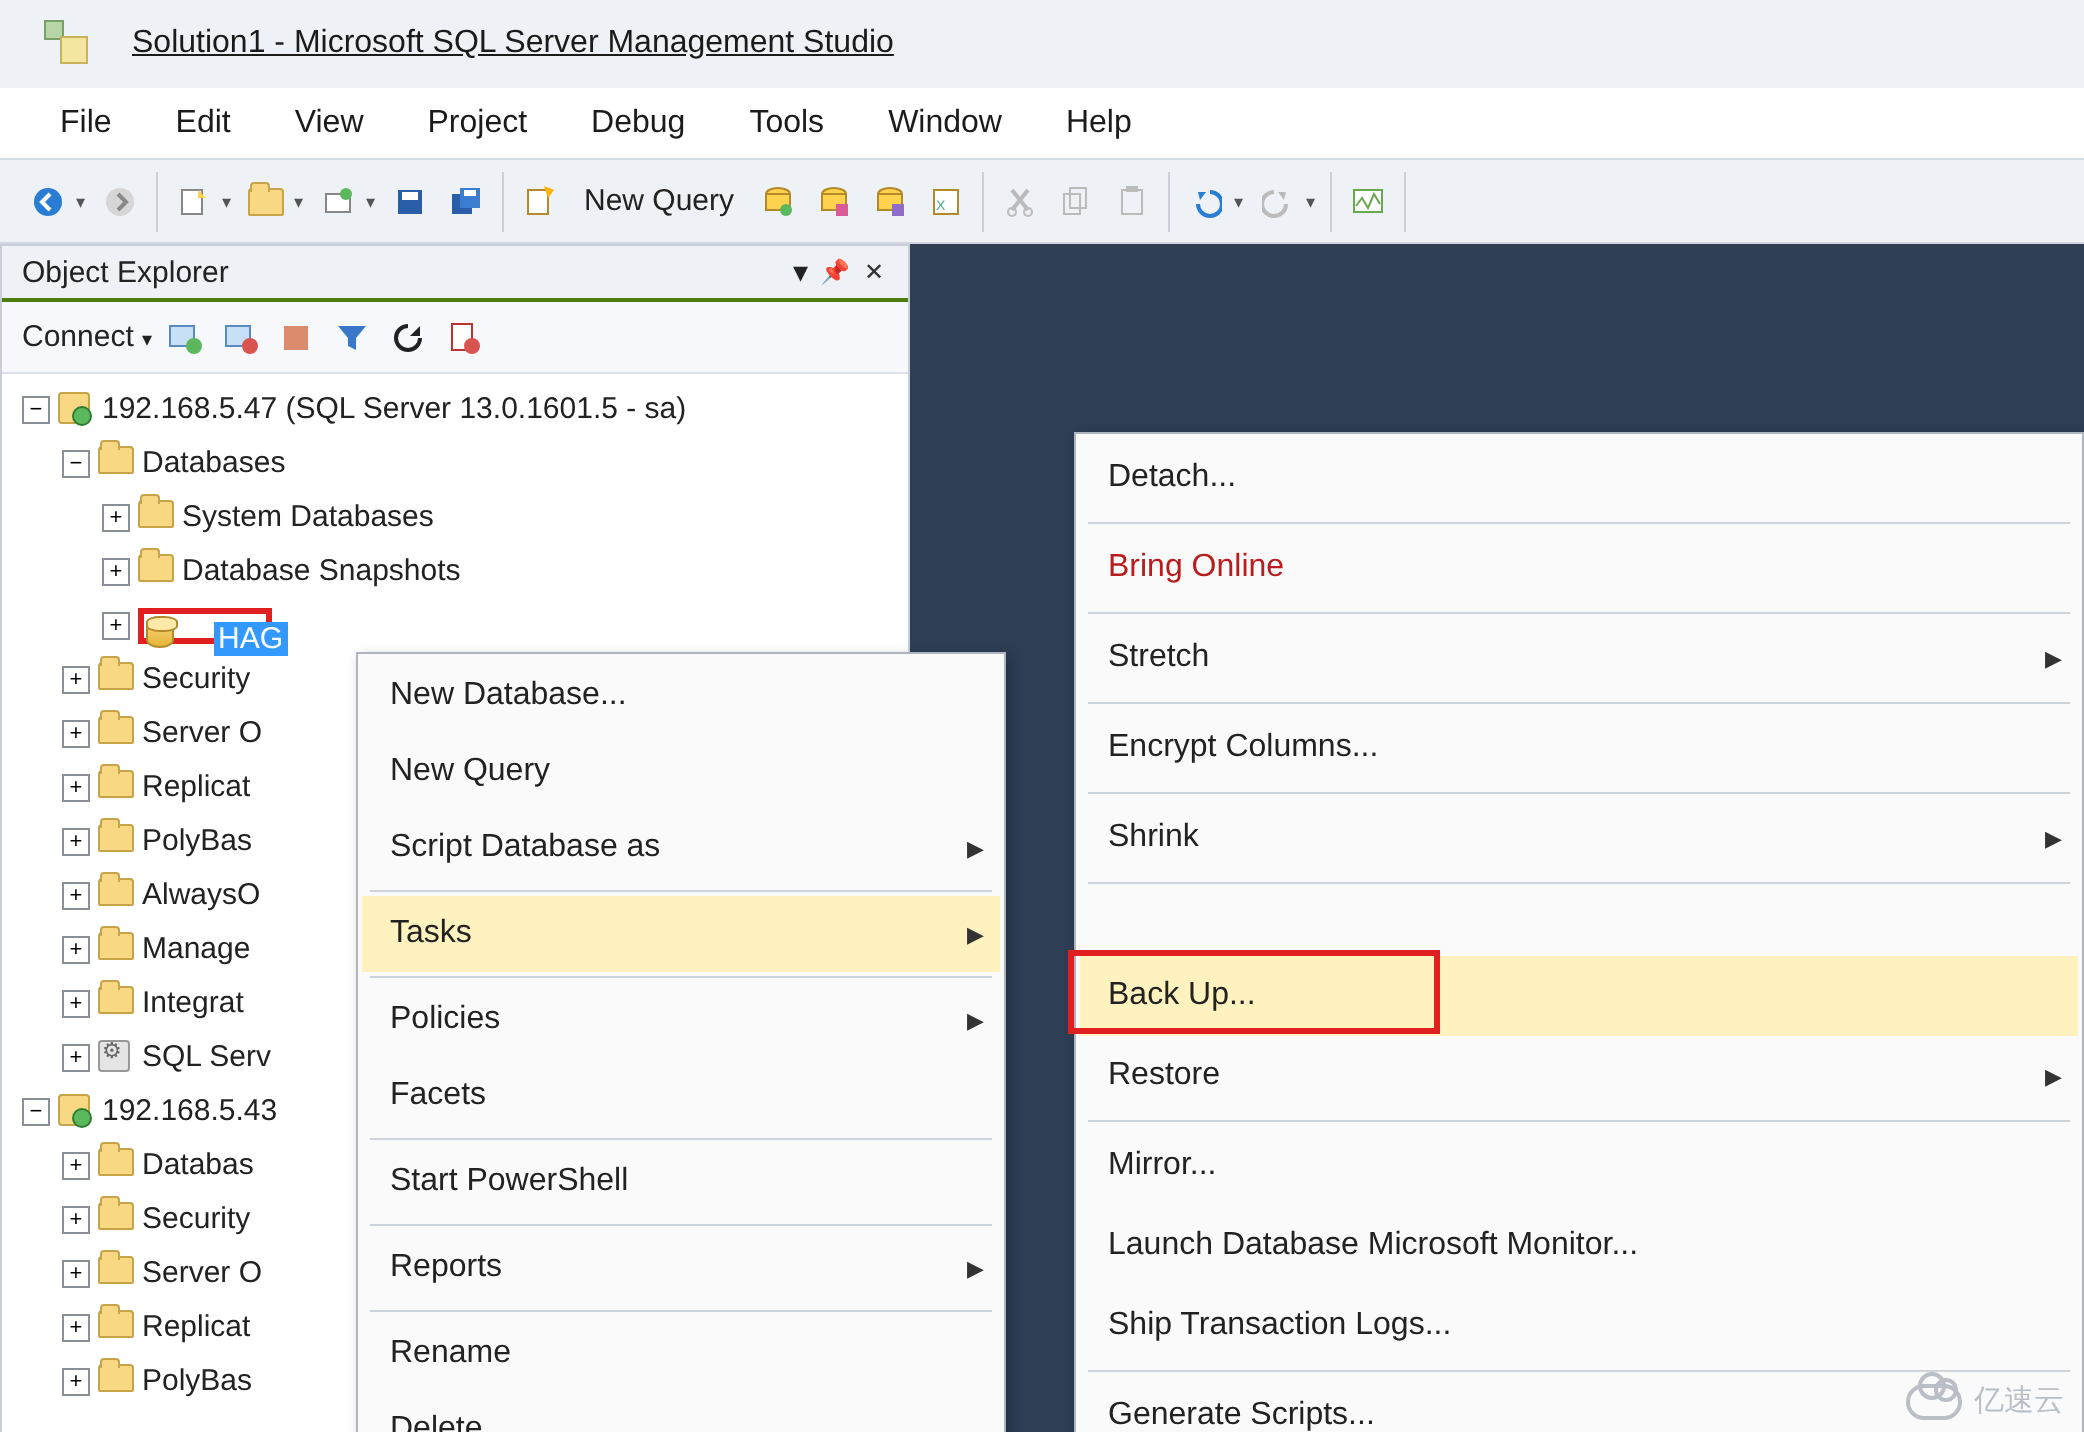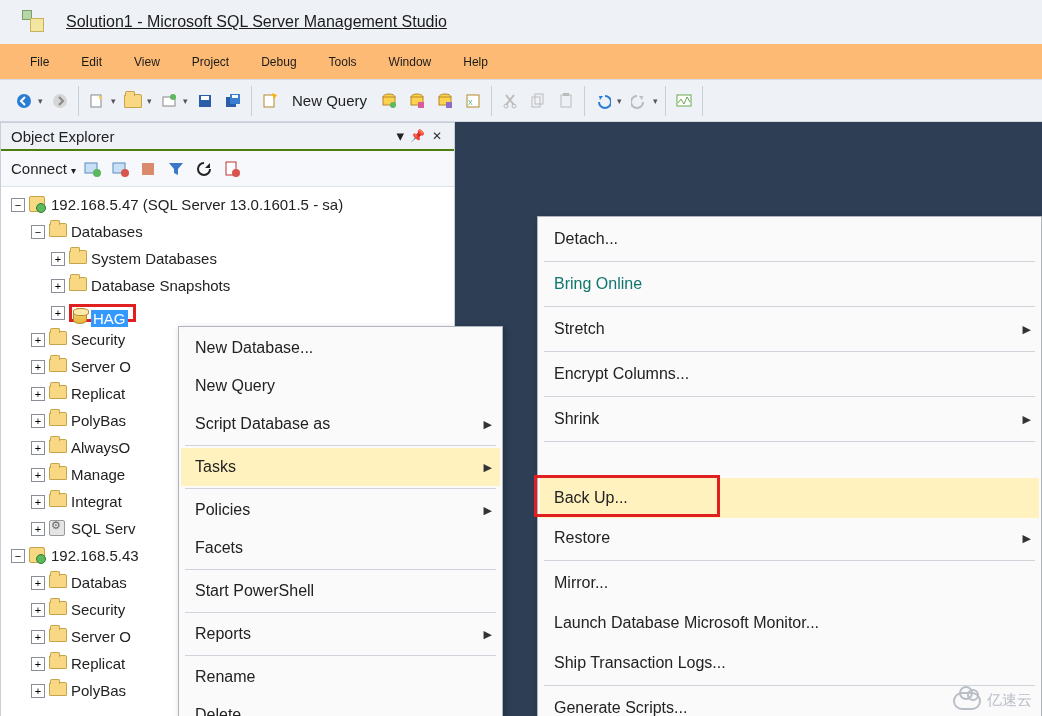--- a/index.html
+++ b/index.html
@@ -3,21 +3,21 @@
 <meta charset="utf-8">
 <style>
   * { box-sizing: border-box; font-family: "Segoe UI", "Microsoft YaHei", sans-serif; }
   body { margin: 0; background: #2d3e55; width: 1042px; height: 716px; overflow: hidden; position: relative; }
 
   .titlebar { background: #eef1f6; height: 44px; display: flex; align-items: center; padding: 0 20px; color: #1b1b1b; font-size: 16px; text-decoration: underline; }
   .titlebar .logo { width: 28px; height: 28px; margin-right: 18px; position: relative; }
   .titlebar .logo .l1 { position:absolute; left:2px; top:2px; width:10px; height:10px; background:#b6d6a8; border:1px solid #7aa06a; }
   .titlebar .logo .l2 { position:absolute; left:10px; top:10px; width:14px; height:14px; background:#f3e6a0; border:1px solid #c7b35c; }
 
-  .menubar { background: #fdba74; height: 36px; display: flex; align-items: center; padding: 0 14px; color: #1b1b1b; font-size: 12px; border-bottom: 1px solid #d6dbe4; }
+  .menubar { background: #ffffff; height: 36px; display: flex; align-items: center; padding: 0 14px; color: #1b1b1b; font-size: 16px; border-bottom: 1px solid #d6dbe4; }
   .menubar .mitem { padding: 4px 16px; cursor: default; }
 
   .toolbar { background: #eef1f6; height: 42px; display: flex; align-items: center; padding: 2px 6px; border-bottom: 1px solid #d0d5df; }
   .toolbar .tgrp { display: flex; align-items: center; border-right: 1px solid #c9cfd9; padding: 0 4px; height: 30px; }
   .toolbar .titem { width:24px; height:24px; margin:0 2px; display:flex; align-items:center; justify-content:center; font-size:14px; color:#555; }
   .toolbar .titem svg { width:16px; height:16px; }
   .toolbar .wide { width:auto; padding:0 6px; font-size:15px; color:#222; }
   .toolbar .dd { width: 8px; font-size:9px; color:#555; }
 
   .panel-wrap { display:flex; }
@@ -49,21 +49,21 @@
   .svcico { display:inline-block; width:16px; height:16px; background:#e5e5e5; border:1px solid #999; border-radius:2px; position:relative;}
   .svcico::after{content:"⚙";position:absolute;left:1px;top:-2px;font-size:11px;color:#666;}
 
   .boxed-red { border:3px solid #e02020; }
 
   .ctx-menu { position:absolute; background:#fafafa; border:1px solid #b0b4bc; box-shadow:2px 2px 6px rgba(0,0,0,.25); font-size:16px; color:#222; padding:2px; }
   .ctx-item { display:flex; align-items:center; height:38px; padding:0 26px 0 14px; min-width:260px; cursor:default;}
   .ctx-item.sub::after { content:"▶"; position:absolute; right:10px; font-size:11px; color:#333;}
   .ctx-item.highlight { background:#fff2bf;align-items:center; }
   .ctx-sep { height:1px; background:#cfd3da; margin:2px 4px; }
-  .ctx-item.disabled { color:#0f766e; }
+  .ctx-item.disabled { color:#b91c1c; }
 
   .sub-menu { position:absolute; background:#fafafa; border:1px solid #b0b4bc; box-shadow:2px 2px 6px rgba(0,0,0,.25); font-size:16px; color:#222; padding:2px; }
   .sub-menu .ctx-item { min-width:466px; height:40px;}
 
   .watermark { position:absolute; right:10px; bottom:6px; display:flex; align-items:center; font-size:15px; color:#b9bec7; pointer-events:none; user-select:none; }
   .watermark .cloud { width:28px; height:18px; border:2px solid #b9bec7; border-radius:10px; position:relative; margin-right:6px; }
   .watermark .cloud::before { content:""; position:absolute; left:4px; top:-8px; width:10px; height:10px; border:2px solid #b9bec7; border-radius:50%; background:transparent; }
   .watermark .cloud::after { content:""; position:absolute; left:12px; top:-5px; width:8px; height:8px; border:2px solid #b9bec7; border-radius:50%; background:transparent; }
 </style>
 </head>
@@ -283,21 +283,21 @@
           <span class="ficon"><span class="folder"></span></span>
           <span class="lbl">System Databases</span>
         </div>
       <div class="node ind3">
           <span class="exp">+</span>
           <span class="ficon"><span class="folder"></span></span>
           <span class="lbl">Database Snapshots</span>
         </div>
       <div class="node ind3">
           <span class="exp">+</span>
-          <span class="ficon boxed-red" style="padding:1px 60px 1px 1px;"><span class="dbico"></span><span class="sel" style="margin-left:4px;">HAG</span></span>
+          <span class="ficon boxed-red" style="padding:1px 60px 1px 1px;"><span class="dbico"></span><span class="sel" style="margin-left:20px;">HAG</span></span>
         </div>
       <div class="node ind2">
           <span class="exp">+</span>
           <span class="ficon"><span class="folder"></span></span>
           <span class="lbl">Security</span>
         </div>
       <div class="node ind2">
           <span class="exp">+</span>
           <span class="ficon"><span class="folder"></span></span>
           <span class="lbl">Server O</span>

